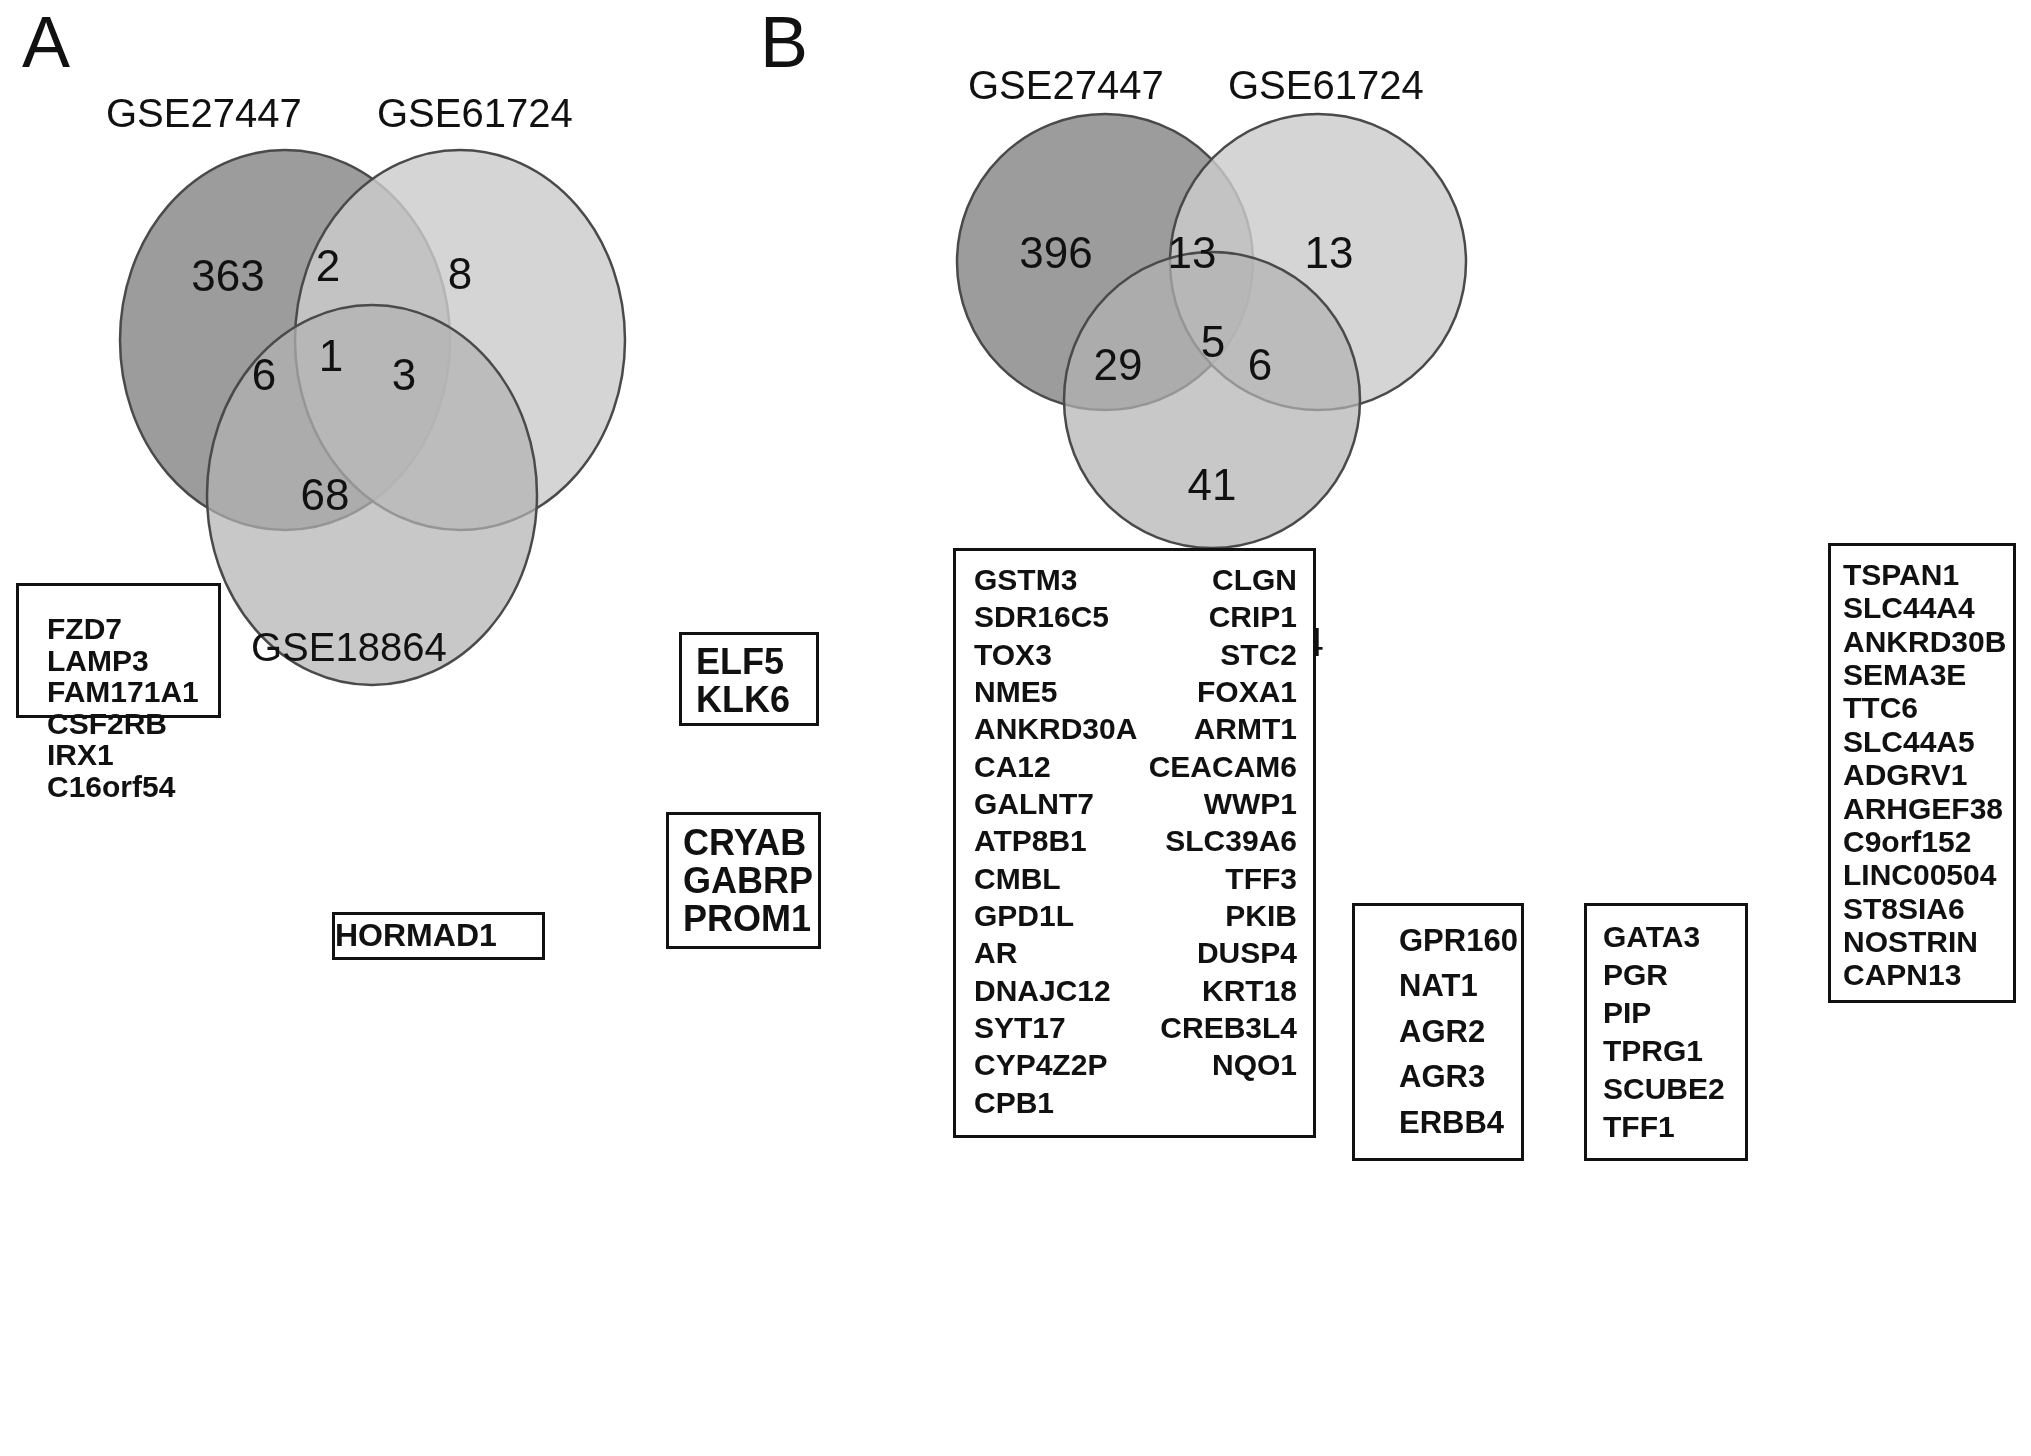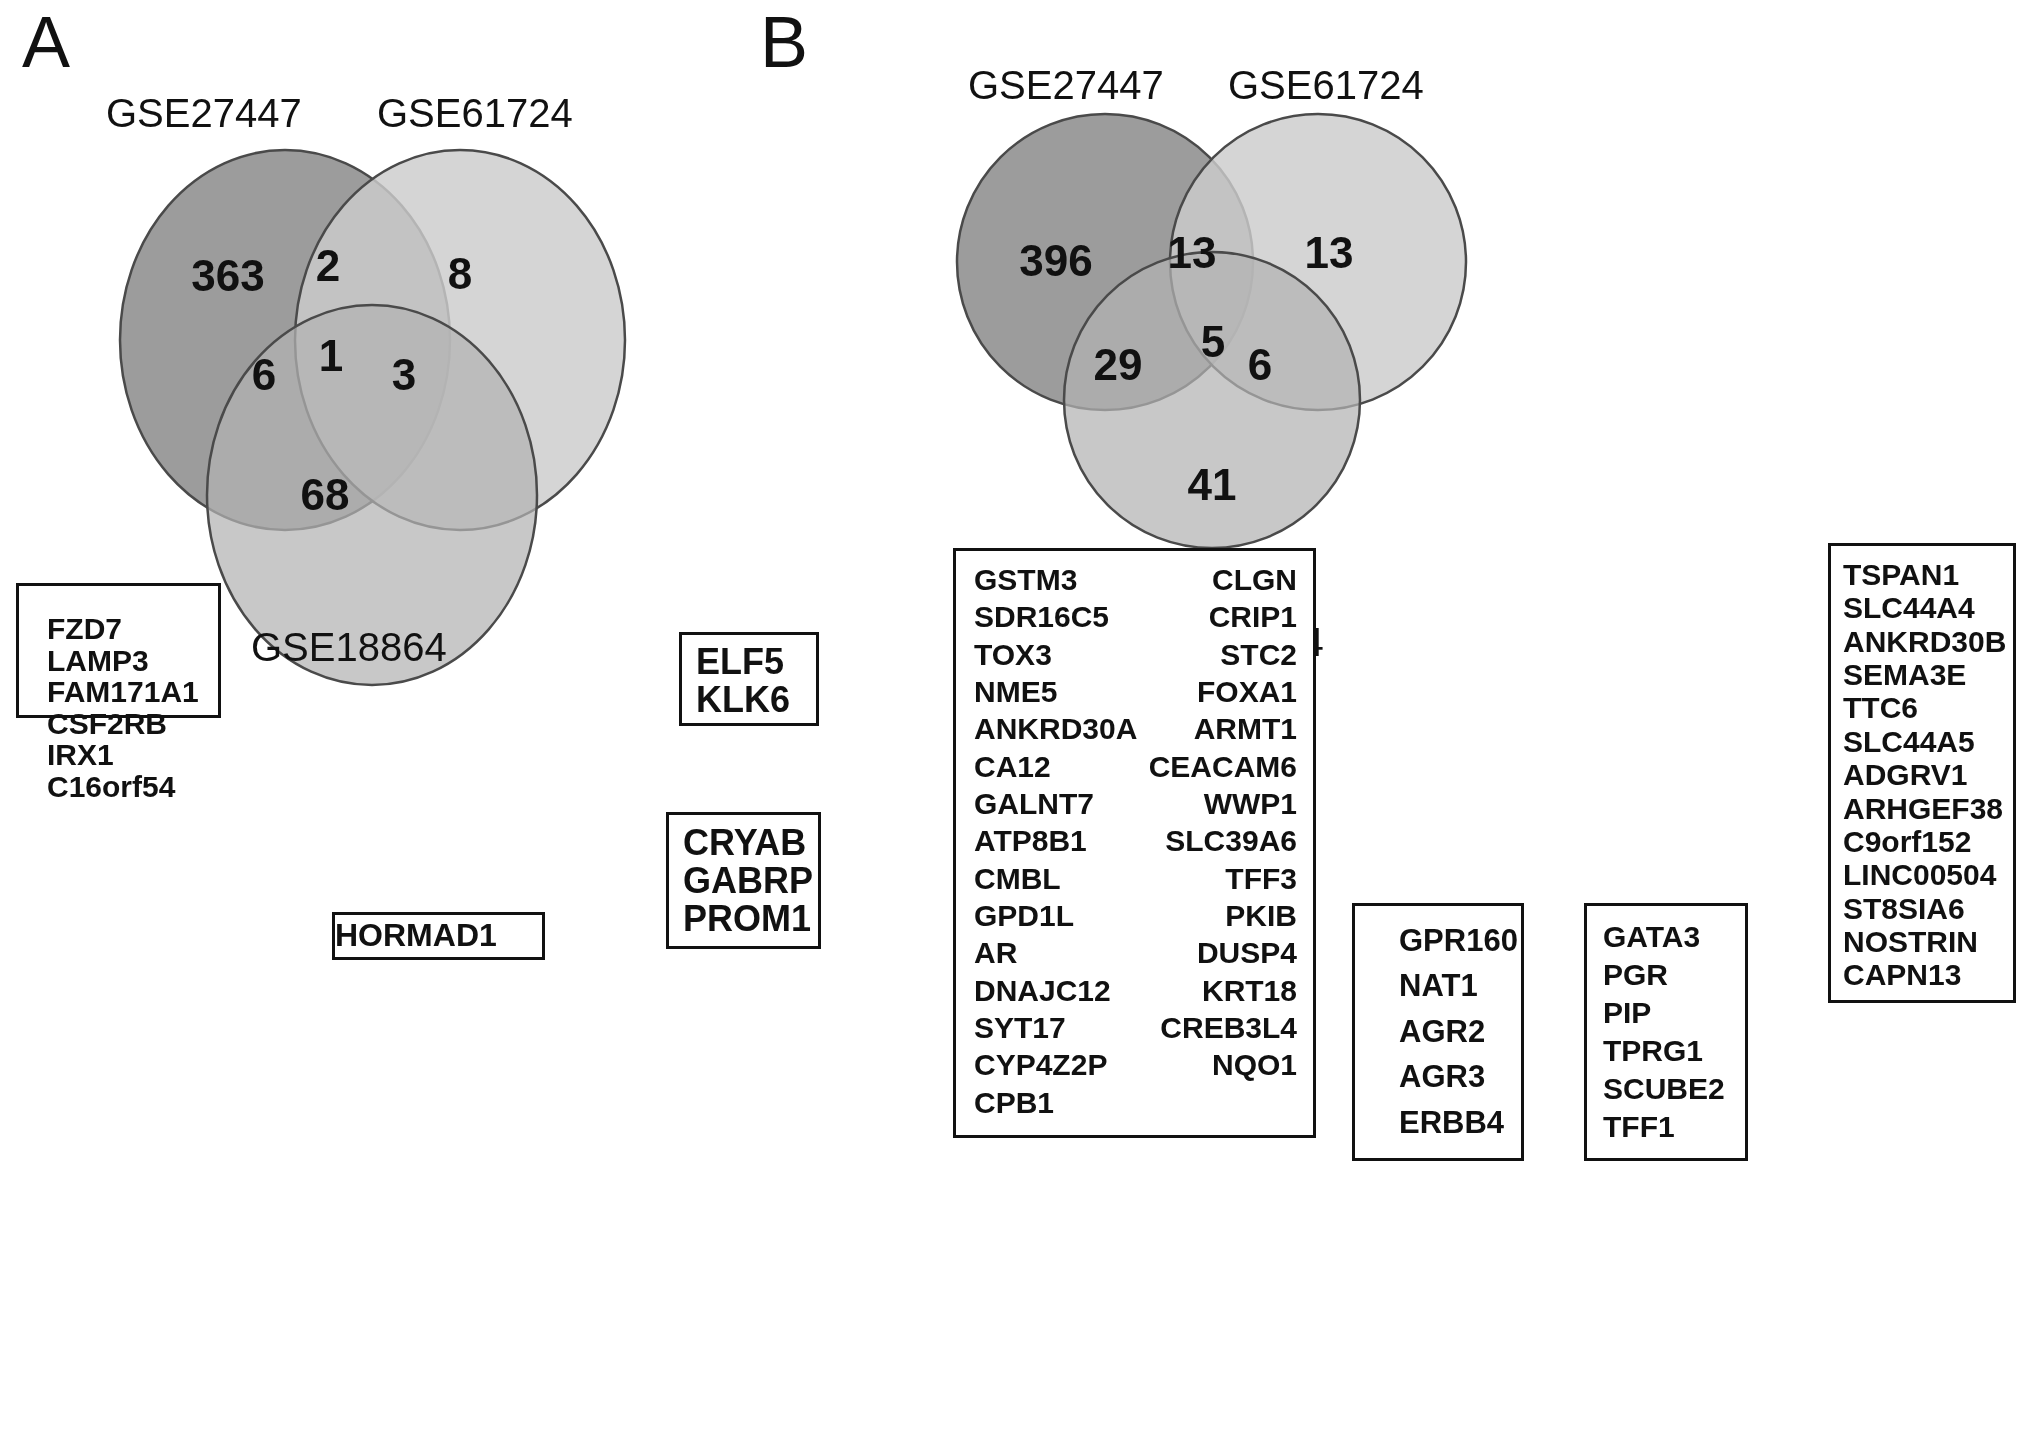--- a/index.html
+++ b/index.html
@@ -25,21 +25,21 @@
   .venn-label {
     position: absolute;
     font-size: 40px;
     font-weight: 400;
     white-space: nowrap;
     color: #111;
   }
   .venn-count {
     position: absolute;
     font-size: 44px;
-    font-weight: 700;
+    font-weight: 400;
     color: #111;
     text-align: center;
     white-space: nowrap;
   }
   .venn-svg {
     position: absolute;
     top: 0;
     left: 0;
     pointer-events: none;
   }
@@ -166,21 +166,21 @@
 
   <circle cx="1318" cy="262" r="148" fill="#cccccc" fill-opacity="0.82" stroke="#4a4a4a" stroke-width="2.5"></circle>
 
   <circle cx="1212" cy="400" r="148" fill="#b3b3b3" fill-opacity="0.72" stroke="#4a4a4a" stroke-width="2.5"></circle>
 </svg>
 
 <div class="venn-label" style="left:968px; top:63px;">GSE27447</div>
 <div class="venn-label" style="left:1228px; top:63px;">GSE61724</div>
 <div class="venn-label" style="left:1128px; top:620px;">GSE18864</div>
 
-<div class="venn-count" style="left:1008px; top:236px; width:96px;">396</div>
+<div class="venn-count" style="left:1008px; top:228px; width:96px;">396</div>
 <div class="venn-count" style="left:1157px; top:228px; width:70px;">13</div>
 <div class="venn-count" style="left:1294px; top:228px; width:70px;">13</div>
 <div class="venn-count" style="left:1083px; top:340px; width:70px;">29</div>
 <div class="venn-count" style="left:1185px; top:317px; width:56px;">5</div>
 <div class="venn-count" style="left:1232px; top:340px; width:56px;">6</div>
 <div class="venn-count" style="left:1172px; top:460px; width:80px;">41</div>
 
 <div class="gene-box" id="boxB-29">
   <ul class="gene-list">
     <li class="gene-row">

